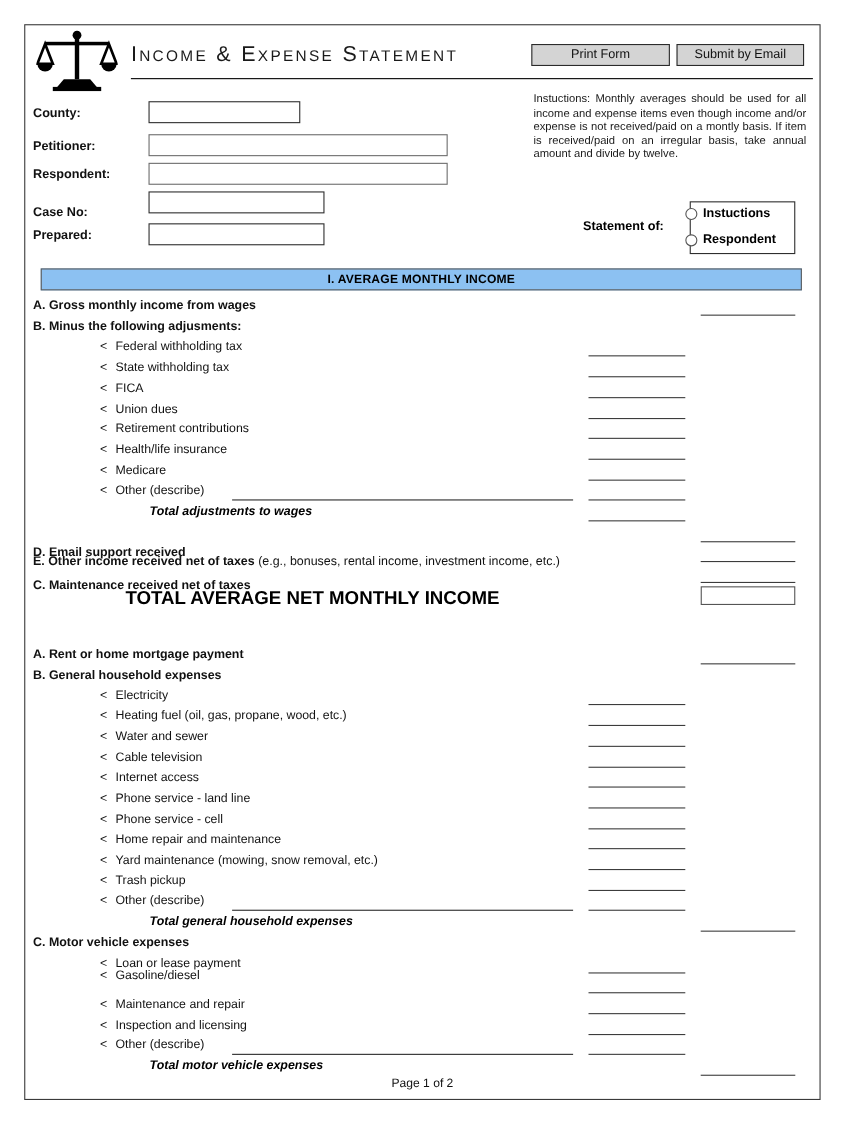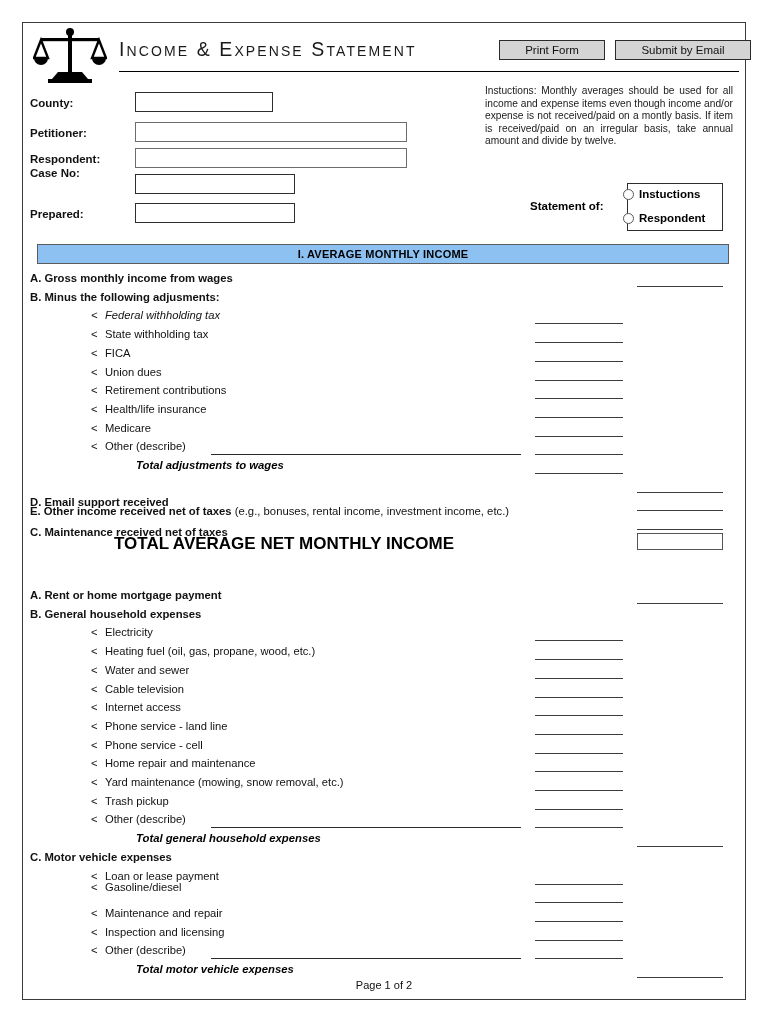--- a/index.html
+++ b/index.html
@@ -8,22 +8,22 @@
   .inner{position:relative;width:100%;height:100%;}
 
   
   .logo{position:absolute;left:10px;top:4px;width:74px;height:56px;}
   .title{position:absolute;left:96px;top:15px;font-size:19.5px;letter-spacing:2.1px;
          font-variant:small-caps;font-weight:400;color:#1a1a1a;white-space:nowrap;}
   .title-rule{position:absolute;left:96px;top:48px;width:620px;height:0;border-top:1px solid #000;}
   .btn{position:absolute;top:17px;height:20px;background:#d4d4d4;border:1.3px solid #2b2b2b;
        font-size:11.5px;color:#111;display:flex;align-items:center;justify-content:center;
        box-sizing:border-box;cursor:pointer;}
-  .btn-print{left:476px;width:106px;}
-  .btn-email{left:592px;width:136px;}
+  .btn-print{left:460px;width:126px;}
+  .btn-email{left:592px;width:116px;}
 
   
   .fld-label{position:absolute;font-size:11.5px;font-weight:bold;color:#111;}
   .fld-box{position:absolute;border:1.2px solid #6d6d6d;background:#fff;height:20px;box-sizing:border-box;}
   .fld-box.dark{border-color:#2e2e2e;}
 
   
   .instructions{position:absolute;left:462px;top:62px;width:248px;font-size:10.2px;
                 line-height:12.6px;text-align:justify;color:#1a1a1a;}
 
@@ -83,21 +83,21 @@
 
   <div class="instructions">Instuctions: Monthly averages should be used for all income and expense items even though income and/or expense is not received/paid on a montly basis. If item is received/paid on an irregular basis, take annual amount and divide by twelve.</div>
 
   <div id="fields-host">
         <div class="fld-label" style="left: 7px; top: 74px;">County:</div>
         <div class="fld-box dark" style="left: 112px; top: 69px; width: 138px;"></div>
         <div class="fld-label" style="left: 7px; top: 104px;">Petitioner:</div>
         <div class="fld-box" style="left: 112px; top: 99px; width: 272px;"></div>
         <div class="fld-label" style="left: 7px; top: 130px;">Respondent:</div>
         <div class="fld-box" style="left: 112px; top: 125px; width: 272px;"></div>
-        <div class="fld-label" style="left: 7px; top: 144px;">Case No:</div>
+        <div class="fld-label" style="left: 7px; top: 164px;">Case No:</div>
         <div class="fld-box dark" style="left: 112px; top: 151px; width: 160px;"></div>
         <div class="fld-label" style="left: 7px; top: 185px;">Prepared:</div>
         <div class="fld-box dark" style="left: 112px; top: 180px; width: 160px;"></div>
       </div>
 
   <div class="stmt-label">Statement of:</div>
   <div class="stmt-box"></div>
   <div class="radio-row" style="left:600px;top:165px;">
     <span class="radio"></span>
     <span>Instuctions</span>
@@ -105,21 +105,21 @@
   <div class="radio-row" style="left:600px;top:189px;">
     <span class="radio"></span>
     <span>Respondent</span>
   </div>
 
   <div class="sect-bar" style="top:221px;">I.  AVERAGE MONTHLY INCOME</div>
   <div id="income-host">
         <div class="lvl1" style="top: 249px;">A.  Gross monthly income from wages</div>
         <div class="ans outer-col" style="top: 263px;"></div>
         <div class="lvl1" style="top: 267.7px;">B.  Minus the following adjusments:</div>
-        <div class="lvl2" style="top: 286.4px; font-style: italic;"><span class="lt">&lt;</span>Federal withholding tax</div>
+        <div class="lvl2" style="top: 286.4px;"><span class="lt">&lt;</span>Federal withholding tax</div>
         <div class="ans inner-col" style="top: 300.4px;"></div>
         <div class="lvl2" style="top: 305.1px;"><span class="lt">&lt;</span>State withholding tax</div>
         <div class="ans inner-col" style="top: 319.1px;"></div>
         <div class="lvl2" style="top: 323.8px;"><span class="lt">&lt;</span>FICA</div>
         <div class="ans inner-col" style="top: 337.8px;"></div>
         <div class="lvl2" style="top: 342.5px;"><span class="lt">&lt;</span>Union dues</div>
         <div class="ans inner-col" style="top: 356.5px;"></div>
         <div class="lvl2" style="top: 361.2px;"><span class="lt">&lt;</span>Retirement contributions</div>
         <div class="ans inner-col" style="top: 375.2px;"></div>
         <div class="lvl2" style="top: 379.9px;"><span class="lt">&lt;</span>Health/life insurance</div>

